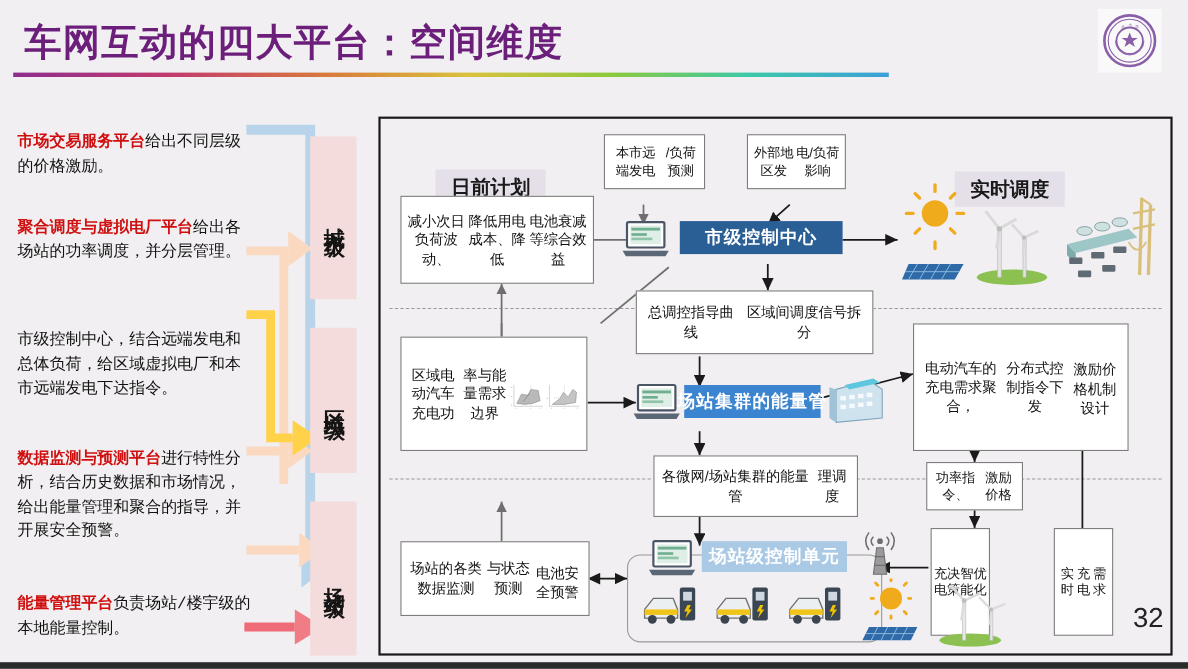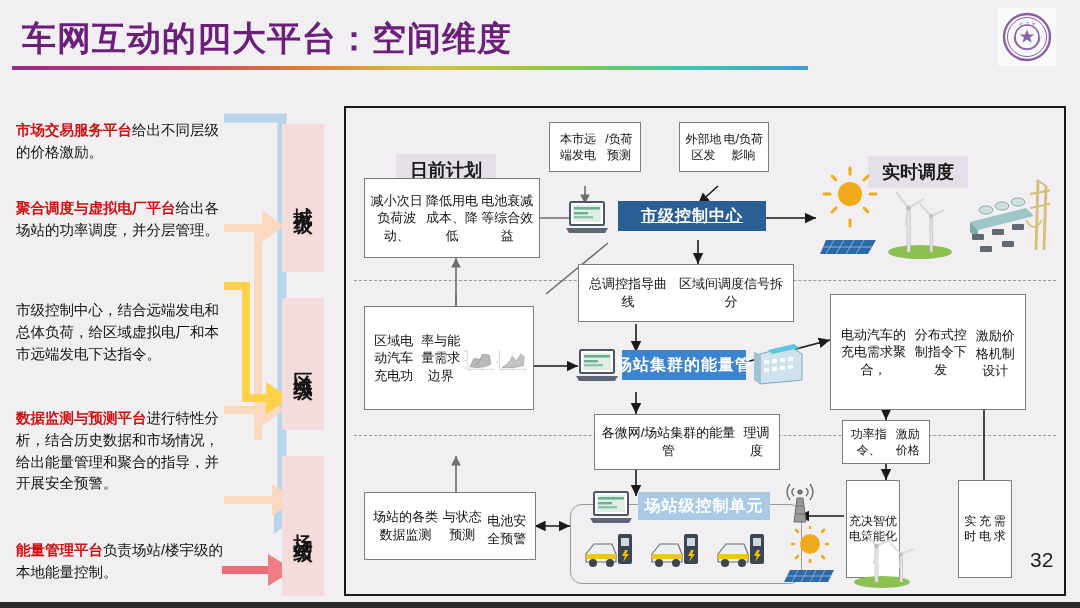--- a/index.html
+++ b/index.html
@@ -21,21 +21,21 @@
     position:absolute;left:12px;top:66px;width:796px;height:4px;
     background:linear-gradient(90deg,#8e2d8e 0%,#c23b6e 18%,#d97b3c 36%,#d9c23c 52%,#8ec93c 68%,#3cc9a8 84%,#3c9fd9 100%);
   }
   .logo{
     position:absolute;left:998px;top:8px;width:58px;height:58px;
     background:#faf9fa;display:flex;align-items:center;justify-content:center;
   }
   .logo svg{display:block;}
 
   
-  .ltext{position:absolute;left:16px;width:215px;font-size:14.5px;line-height:1.5;color:#111;}
+  .ltext{position:absolute;left:16px;width:215px;font-size:14.5px;line-height:1.5;color:#111;font-family:Liberation Mono, monospace;}
   .ltext b{color:#d01010;font-weight:bold;}
   .p1{top:120px;}
   .p2{top:198px;}
   .p3{top:300px;}
   .p4{top:408px;}
   .p5{top:540px;}
 
   
   .conn{position:absolute;left:222px;top:110px;width:80px;height:490px;}
 
@@ -72,28 +72,28 @@
   }
   .box.thin{font-size:12px;}
   .box .ln{display:block;}
 
   
   .bluebox{
     position:absolute;color:#ffffff;font-size:16px;font-weight:600;
     display:flex;align-items:center;justify-content:center;white-space:nowrap;
     letter-spacing:1px;box-sizing:border-box;
   }
-  .bluebox.dark{background:#2a5f96;text-decoration:underline;}
+  .bluebox.dark{background:#2a5f96;}
   .bluebox.mid{background:#3b84cf;}
   .bluebox.light{background:#a9c9e4;color:#ffffff;}
 
   
   .dash{position:absolute;left:8px;width:702px;height:0;border-top:1.6px dashed #9a9a9a;}
 
-  .pagenum{position:absolute;left:1030px;top:548px;font-size:21px;color:#222;}
+  .pagenum{position:absolute;left:1030px;top:548px;font-size:25px;color:#222;}
   .bottombar{position:absolute;left:0;top:602px;width:1080px;height:6px;background:#2b2b2b;}
 
   
   .grp{
     position:absolute;border:1.6px solid #9a9a9a;border-radius:12px;background:transparent;
   }
   svg.flow{position:absolute;left:0;top:0;width:718px;height:486px;overflow:visible;}
   .ico{position:absolute;}
 </style>
 </head>

